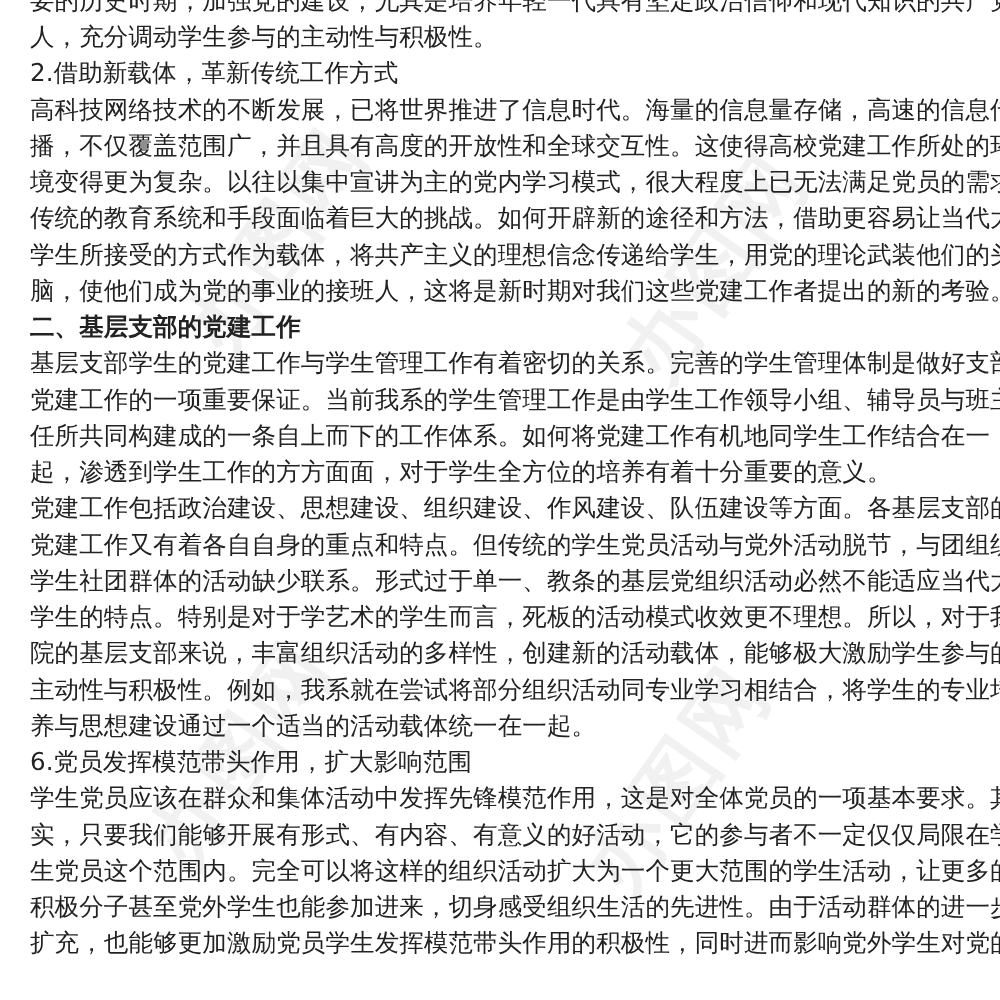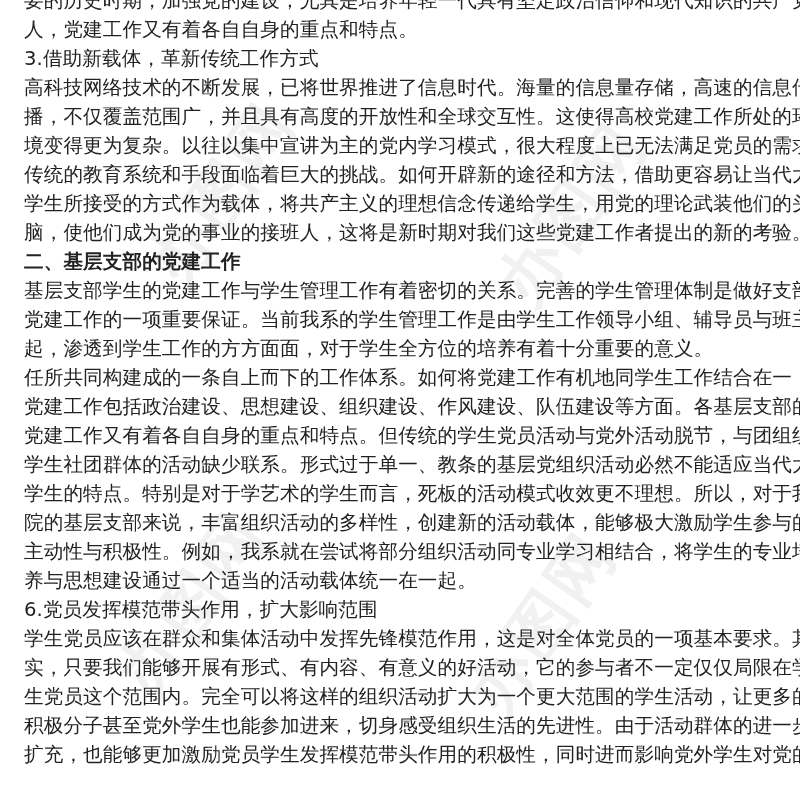--- a/index.html
+++ b/index.html
@@ -48,33 +48,33 @@
 </head>
 <body>
 
 <div class="watermark" style="left:120px; top:150px;">办图网</div>
 <div class="watermark" style="left:470px; top:170px;">办图网</div>
 <div class="watermark" style="left:90px; top:560px;">办图网</div>
 <div class="watermark" style="left:440px; top:580px;">办图网</div>
 
 <div class="page" id="doc">
     <div class="line">要的历史时期，加强党的建设，尤其是培养年轻一代具有坚定政治信仰和现代知识的共产党</div>
-    <div class="line">人，党建工作又有着各自自身的重点和特点。</div>
-    <div class="line">3.借助新载体，革新传统工作方式</div>
+    <div class="line">人，充分调动学生参与的主动性与积极性。</div>
+    <div class="line">2.借助新载体，革新传统工作方式</div>
     <div class="line">高科技网络技术的不断发展，已将世界推进了信息时代。海量的信息量存储，高速的信息传</div>
     <div class="line">播，不仅覆盖范围广，并且具有高度的开放性和全球交互性。这使得高校党建工作所处的环</div>
     <div class="line">境变得更为复杂。以往以集中宣讲为主的党内学习模式，很大程度上已无法满足党员的需求。</div>
     <div class="line">传统的教育系统和手段面临着巨大的挑战。如何开辟新的途径和方法，借助更容易让当代大</div>
     <div class="line">学生所接受的方式作为载体，将共产主义的理想信念传递给学生，用党的理论武装他们的头</div>
     <div class="line">脑，使他们成为党的事业的接班人，这将是新时期对我们这些党建工作者提出的新的考验。</div>
     <div class="line heading">二、基层支部的党建工作</div>
     <div class="line">基层支部学生的党建工作与学生管理工作有着密切的关系。完善的学生管理体制是做好支部</div>
     <div class="line">党建工作的一项重要保证。当前我系的学生管理工作是由学生工作领导小组、辅导员与班主</div>
+    <div class="line">任所共同构建成的一条自上而下的工作体系。如何将党建工作有机地同学生工作结合在一</div>
     <div class="line">起，渗透到学生工作的方方面面，对于学生全方位的培养有着十分重要的意义。</div>
-    <div class="line">任所共同构建成的一条自上而下的工作体系。如何将党建工作有机地同学生工作结合在一</div>
     <div class="line">党建工作包括政治建设、思想建设、组织建设、作风建设、队伍建设等方面。各基层支部的</div>
     <div class="line">党建工作又有着各自自身的重点和特点。但传统的学生党员活动与党外活动脱节，与团组织、</div>
     <div class="line">学生社团群体的活动缺少联系。形式过于单一、教条的基层党组织活动必然不能适应当代大</div>
     <div class="line">学生的特点。特别是对于学艺术的学生而言，死板的活动模式收效更不理想。所以，对于我</div>
     <div class="line">院的基层支部来说，丰富组织活动的多样性，创建新的活动载体，能够极大激励学生参与的</div>
     <div class="line">主动性与积极性。例如，我系就在尝试将部分组织活动同专业学习相结合，将学生的专业培</div>
     <div class="line">养与思想建设通过一个适当的活动载体统一在一起。</div>
     <div class="line">6.党员发挥模范带头作用，扩大影响范围</div>
     <div class="line">学生党员应该在群众和集体活动中发挥先锋模范作用，这是对全体党员的一项基本要求。其</div>
     <div class="line">实，只要我们能够开展有形式、有内容、有意义的好活动，它的参与者不一定仅仅局限在学</div>

